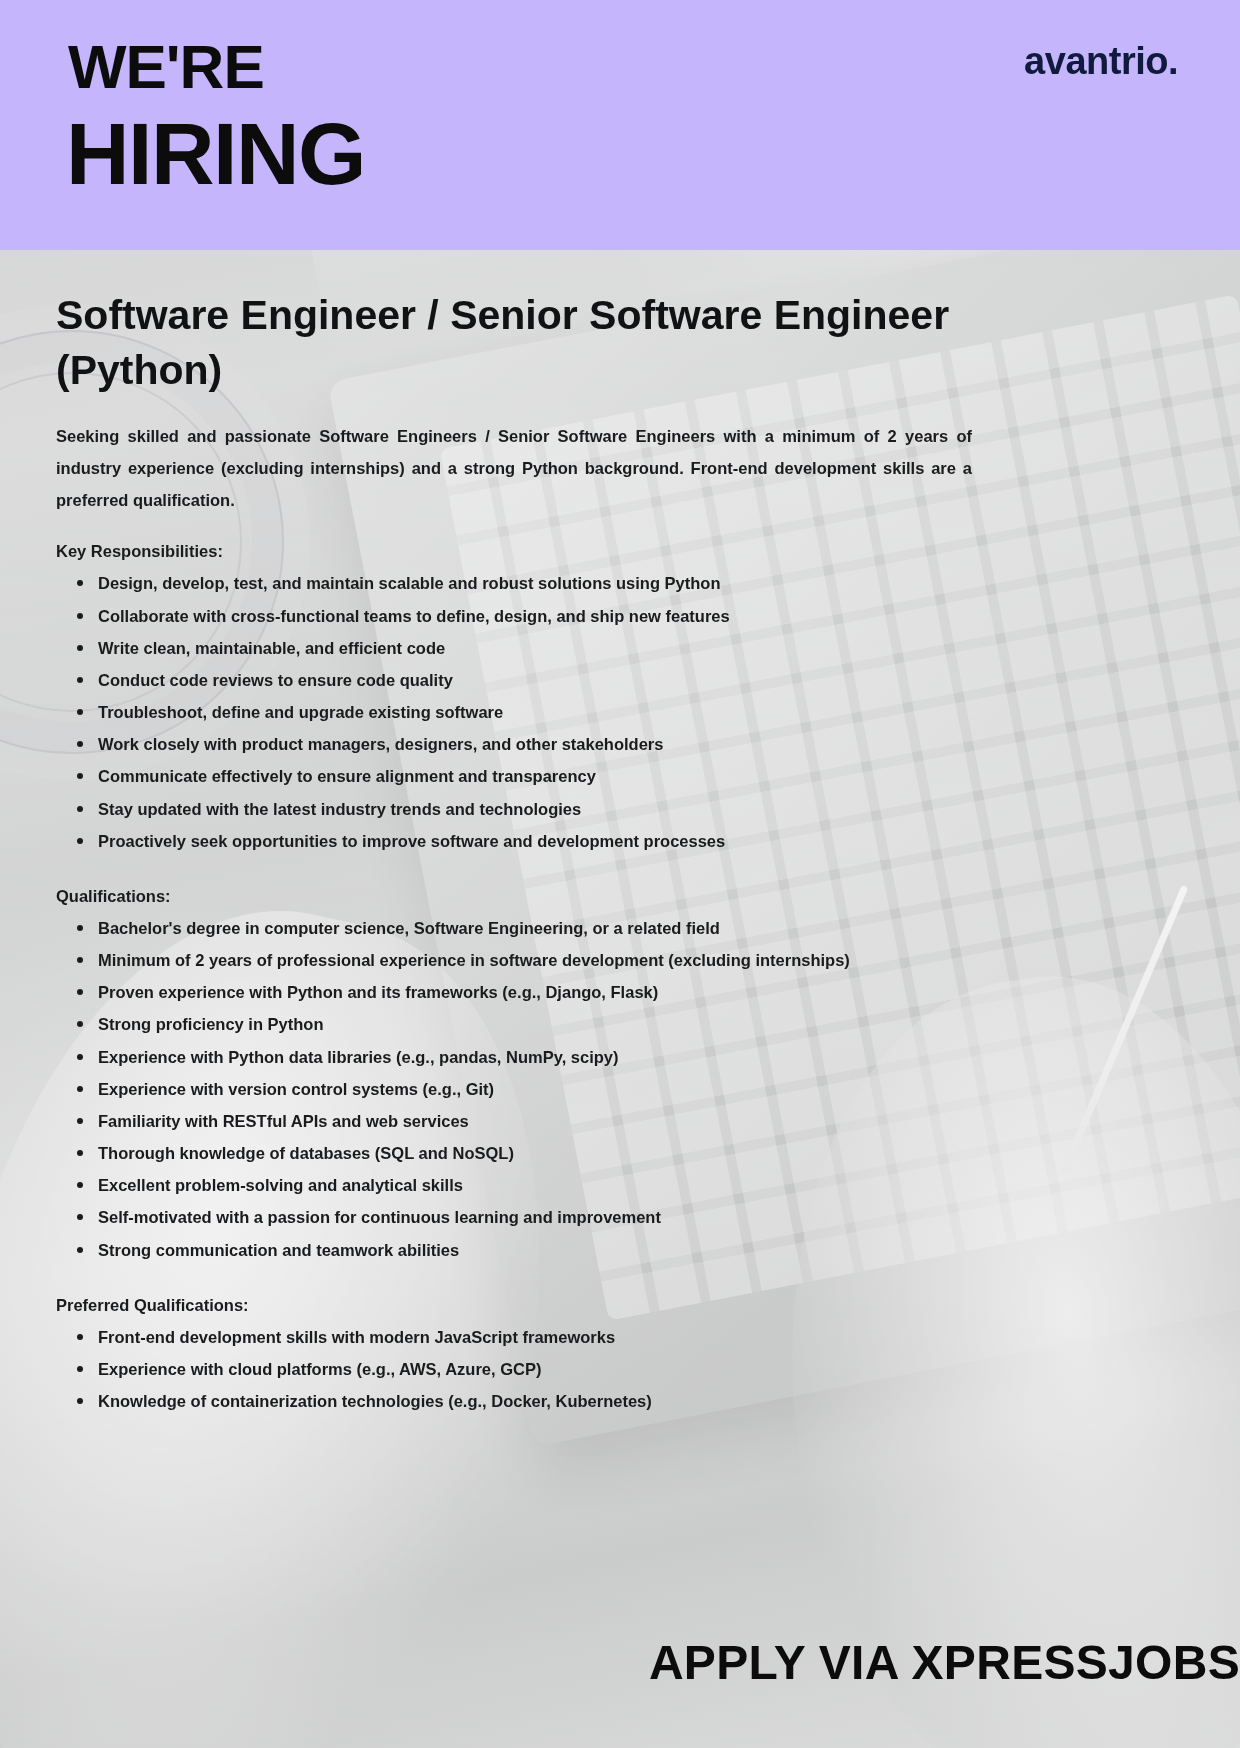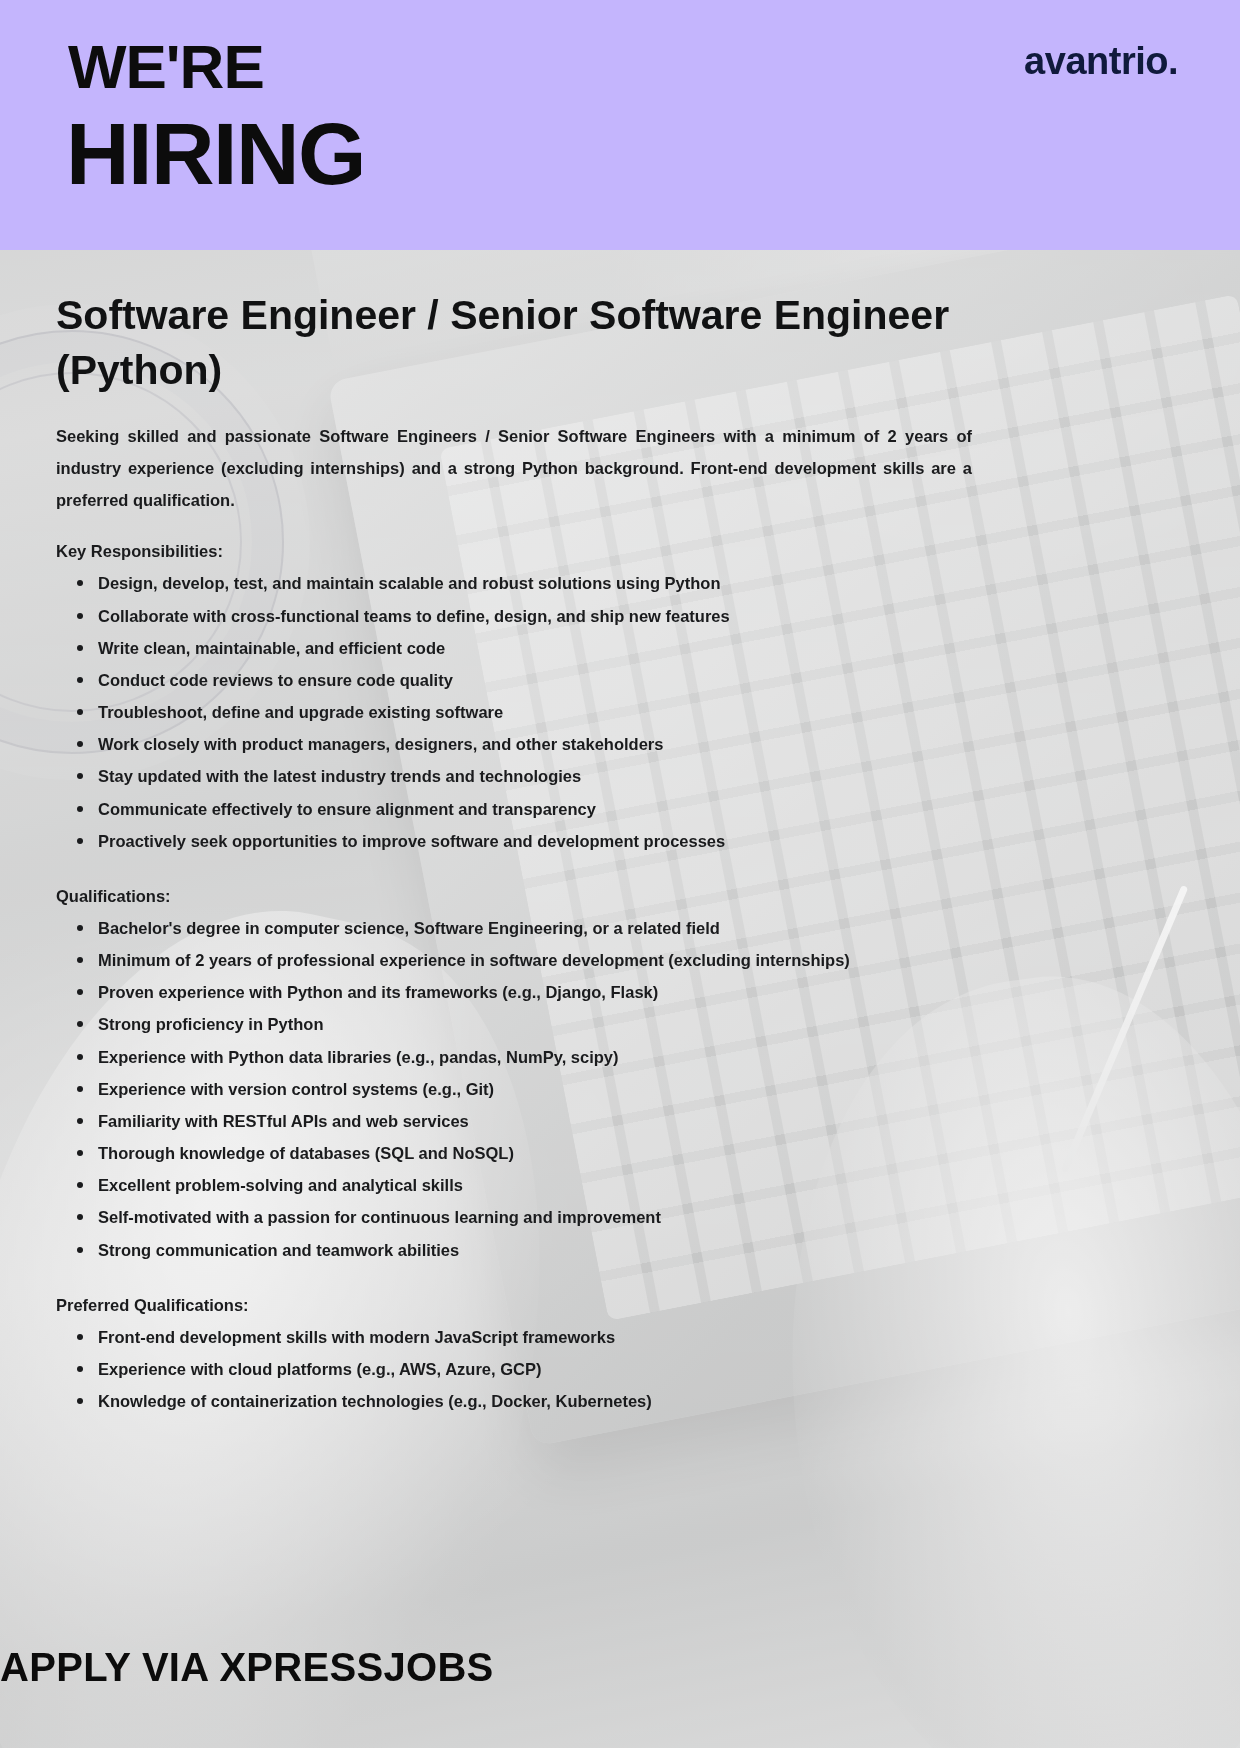--- a/index.html
+++ b/index.html
@@ -216,22 +216,22 @@
     width: 6px;
     height: 6px;
     border-radius: 50%;
     background: #1a1b1d;
   }
   .footer-cta {
     position: absolute;
     left: 0;
     bottom: 58px;
     width: 1240px;
-    text-align: left;
-    font-size: 40px;
+    text-align: right;
+    font-size: 48px;
     font-weight: 800;
     letter-spacing: 0.3px;
     color: #0c0c0c;
     z-index: 7;
   }
 </style>
 </head>
 <body>
 
 <div class="poster">
@@ -260,22 +260,22 @@
 
     <div>
       <div class="section-head">Key Responsibilities:</div>
       <ul class="bullets">
         <li>Design, develop, test, and maintain scalable and robust solutions using Python</li>
         <li>Collaborate with cross-functional teams to define, design, and ship new features</li>
         <li>Write clean, maintainable, and efficient code</li>
         <li>Conduct code reviews to ensure code quality</li>
         <li>Troubleshoot, define and upgrade existing software</li>
         <li>Work closely with product managers, designers, and other stakeholders</li>
+        <li>Communicate effectively to ensure alignment and transparency</li>
         <li>Stay updated with the latest industry trends and technologies</li>
-        <li>Communicate effectively to ensure alignment and transparency</li>
         <li>Proactively seek opportunities to improve software and development processes</li>
       </ul>
     </div>
 
     <div>
       <div class="section-head">Qualifications:</div>
       <ul class="bullets">
         <li>Bachelor's degree in computer science, Software Engineering, or a related field</li>
         <li>Minimum of 2 years of professional experience in software development (excluding internships)</li>
         <li>Proven experience with Python and its frameworks (e.g., Django, Flask)</li>

